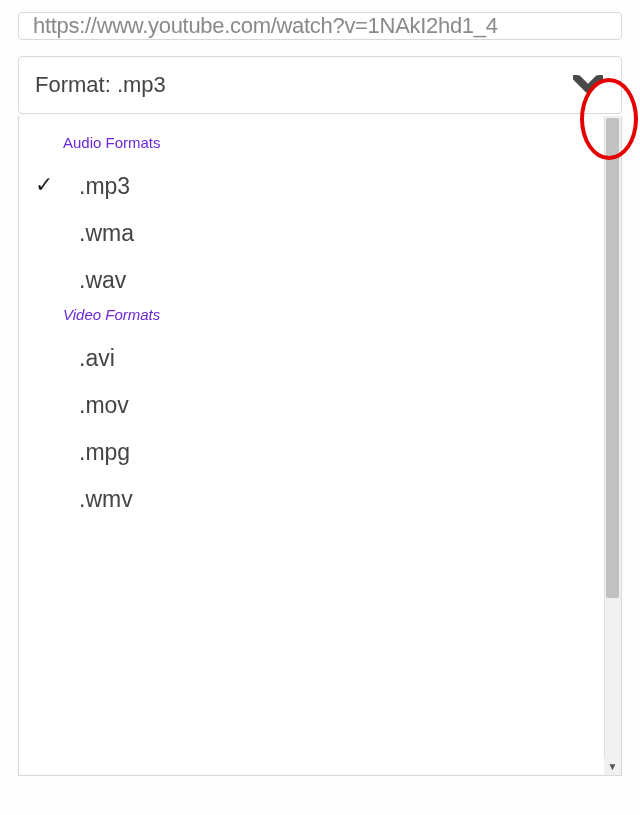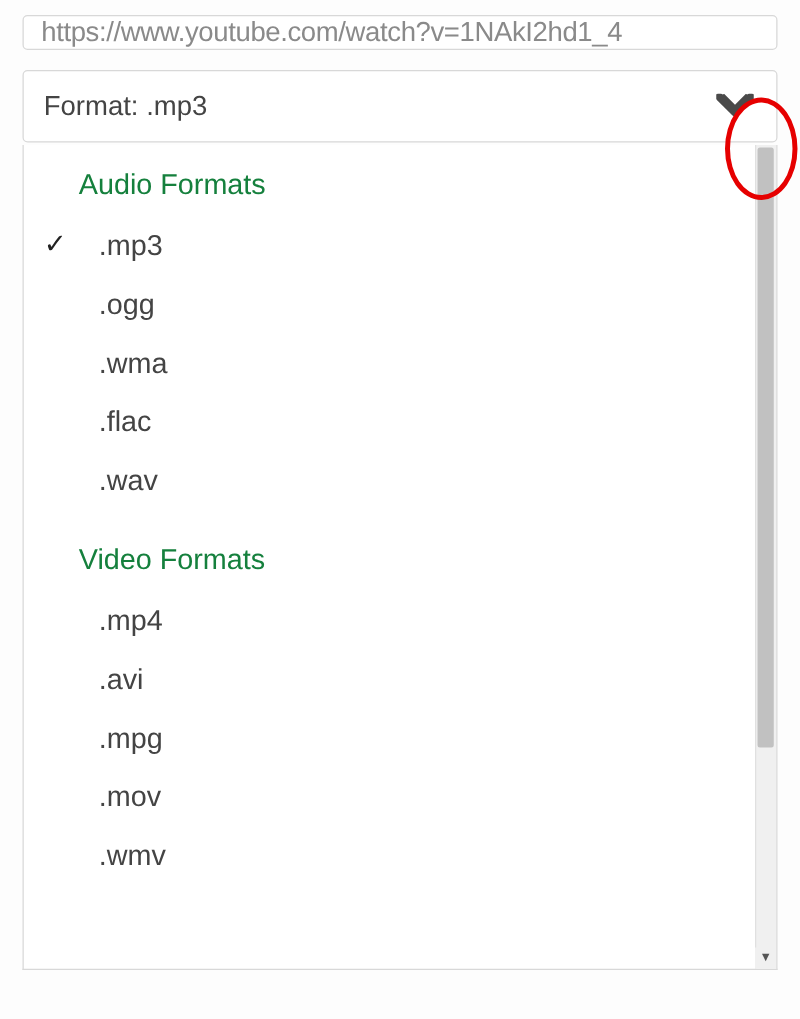--- a/index.html
+++ b/index.html
@@ -71,27 +71,28 @@
       border-top: none;
       background: #fff;
       position: relative;
       height: 660px;
       overflow: hidden;
     }
     .dropdown-inner {
       padding: 16px 0 0 44px;
     }
     .group-header {
-      font-size: 23px;
-      color: #15803d;
+      font-size: 15px;
+      color: #6d28d9;
       margin-top: 2px;
       margin-bottom: 12px;
     }
     .group-header:not(:first-child) {
-      margin-top: 26px;
+      margin-top: 2px;
+      font-style: italic;
     }
     .option {
       display: flex;
       align-items: center;
       padding: 10px 0;
       font-size: 23px;
       color: #444;
       cursor: pointer;
       position: relative;
     }
@@ -155,45 +156,36 @@
 
   <div class="dropdown">
     <div class="dropdown-inner">
       <div class="group-header">Audio Formats</div>
 
       <div class="option">
         <span class="checkmark">✓</span>
         <span class="option-label">.mp3</span>
       </div>
       <div class="option">
-        <span class="option-label">.ogg</span>
-      </div>
-      <div class="option">
         <span class="option-label">.wma</span>
-      </div>
-      <div class="option">
-        <span class="option-label">.flac</span>
       </div>
       <div class="option">
         <span class="option-label">.wav</span>
       </div>
 
       <div class="group-header">Video Formats</div>
 
       <div class="option">
-        <span class="option-label">.mp4</span>
-      </div>
-      <div class="option">
         <span class="option-label">.avi</span>
       </div>
       <div class="option">
-        <span class="option-label">.mpg</span>
+        <span class="option-label">.mov</span>
       </div>
       <div class="option">
-        <span class="option-label">.mov</span>
+        <span class="option-label">.mpg</span>
       </div>
       <div class="option">
         <span class="option-label">.wmv</span>
       </div>
     </div>
 
     <div class="scrollbar-track">
       <div class="scrollbar-thumb"></div>
       <div class="scrollbar-btn">▼</div>
     </div>

